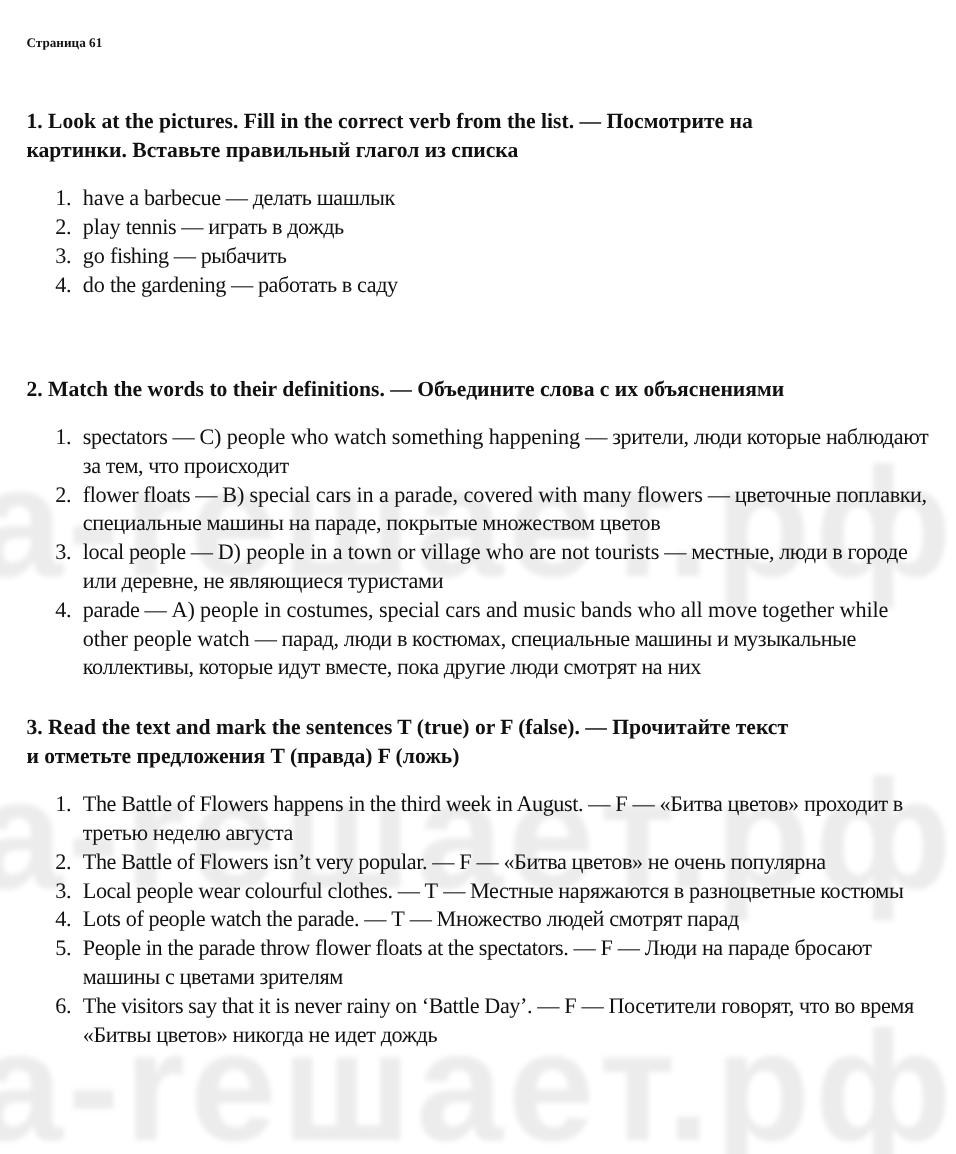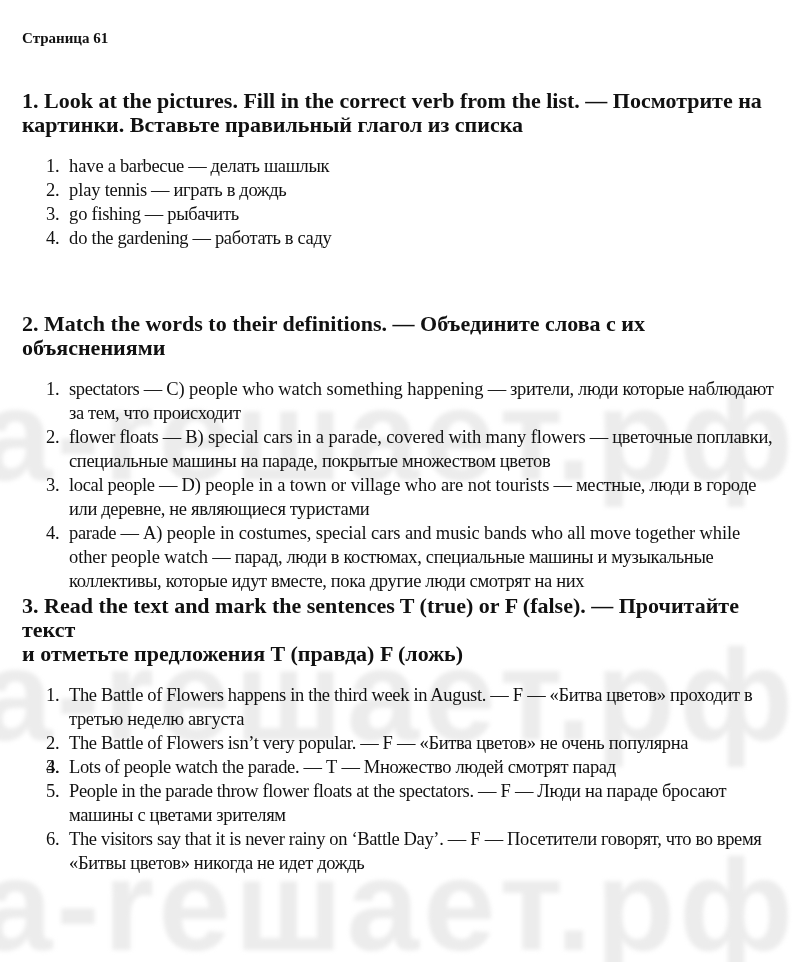--- a/index.html
+++ b/index.html
@@ -34,30 +34,30 @@
   .page {
     position: relative;
     z-index: 1;
     padding: 0 0 0 22px;
   }
   .page-label {
     position: absolute;
     top: 30px;
     left: 22px;
     font-weight: bold;
-    font-size: 15px;
+    font-size: 11px;
   }
   .section {
     position: absolute;
     left: 22px;
     width: 760px;
   }
   .section-title {
     font-weight: bold;
-    font-size: 22px;
+    font-size: 18px;
     line-height: 24px;
     margin: 0;
   }
   ol.items {
     margin: 0;
     padding: 0;
     list-style: none;
   }
   ol.items li {
     position: relative;
@@ -115,19 +115,19 @@
   </div>
 
   <div class="section" id="s3">
     <h2 class="section-title">
       <span>3. Read the text and mark the sentences T (true) or F (false). — Прочитайте текст</span><br>
       <span>и отметьте предложения T (правда) F (ложь)</span>
     </h2>
     <ol class="items">
         <li><span class="num">1.</span><span><span>The Battle of Flowers happens in the third week in August. — </span><span class="b">F</span><span> — «Битва цветов» проходит в третью неделю августа</span></span></li>
         <li><span class="num">2.</span><span><span>The Battle of Flowers isn’t very popular. — </span><span class="b">F</span><span> — «Битва цветов» не очень популярна</span></span></li>
-        <li><span class="num">3.</span></li>
+        <li><span class="num">3.</span><span><span>Local people wear colourful clothes. — </span><span class="b">T</span><span> — Местные наряжаются в разноцветные костюмы</span></span></li>
         <li><span class="num">4.</span><span><span>Lots of people watch the parade. — </span><span class="b">T</span><span> — Множество людей смотрят парад</span></span></li>
         <li><span class="num">5.</span><span><span>People in the parade throw flower floats at the spectators. — </span><span class="b">F</span><span> — Люди на параде бросают машины с цветами зрителям</span></span></li>
         <li><span class="num">6.</span><span><span>The visitors say that it is never rainy on ‘Battle Day’. — </span><span class="b">F</span><span> — Посетители говорят, что во время «Битвы цветов» никогда не идет дождь</span></span></li>
       </ol>
   </div>
 </div>
 
 </body></html>

